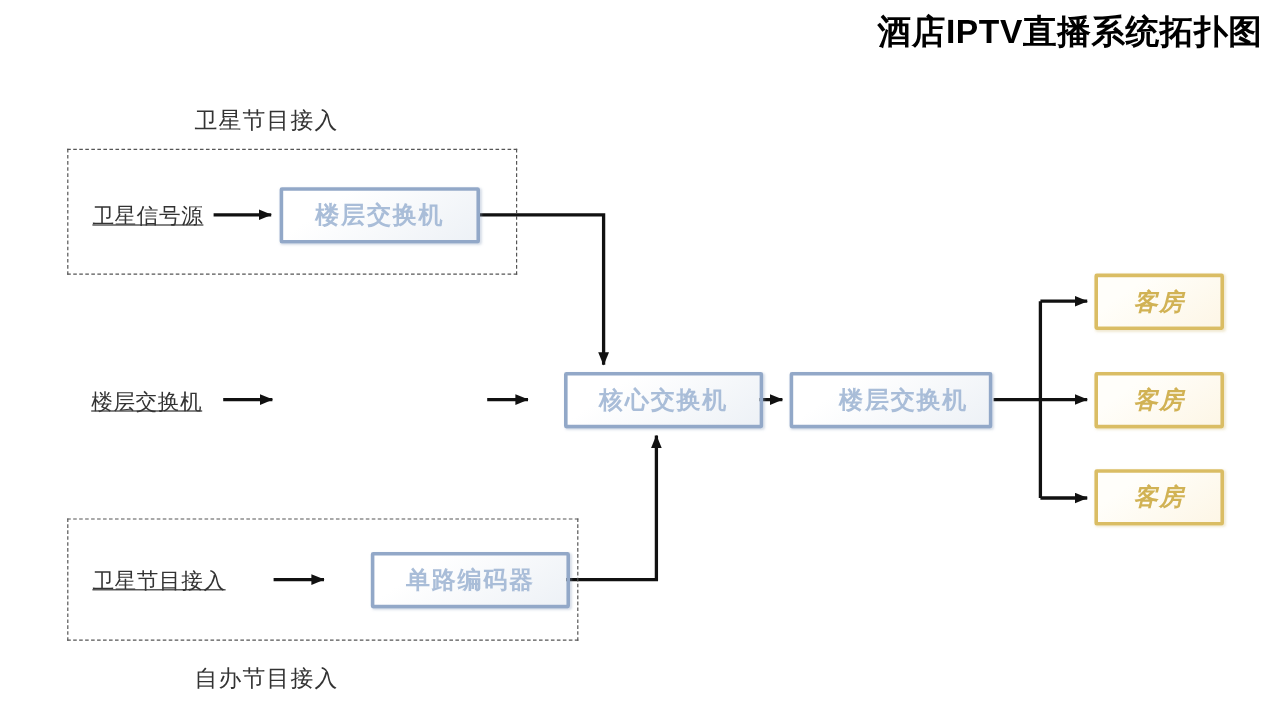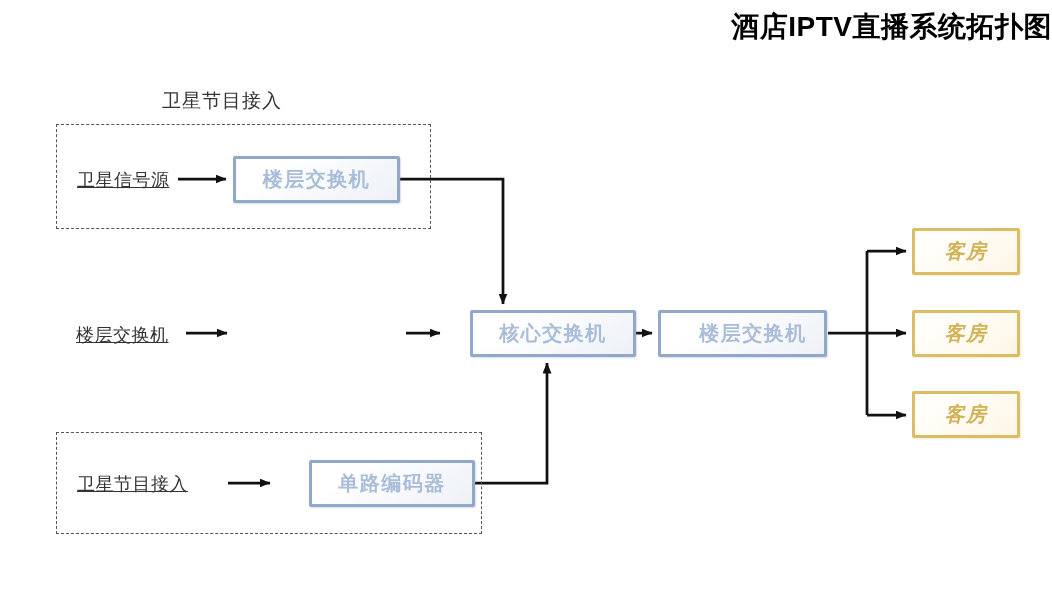--- a/index.html
+++ b/index.html
@@ -124,20 +124,21 @@
       <path d="M 867 415 H 906" marker-end="url(#arrow)"></path>
       <path d="M 228 483 H 270" marker-end="url(#arrow)"></path>
       <path d="M 443 483 H 547 V 363" marker-end="url(#arrow)"></path>
     </g>
   </svg>
 
   <div class="dashed-box dash-satellite"></div>
   <div class="dashed-box dash-self"></div>
 
   <div class="caption caption-satellite">卫星节目接入</div>
+  <div class="caption caption-self">自办节目接入</div>
 
   <div class="src-label src-satellite">卫星信号源</div>
   <div class="src-label src-tv">楼层交换机</div>
   <div class="src-label src-self">卫星节目接入</div>
 
   <div class="node node-blue node-multi-encoder">楼层交换机</div>
   <div class="node node-blue node-core-switch">核心交换机</div>
   <div class="node node-blue node-floor-switch">楼层交换机</div>
   <div class="node node-blue node-single-encoder">单路编码器</div>
 

